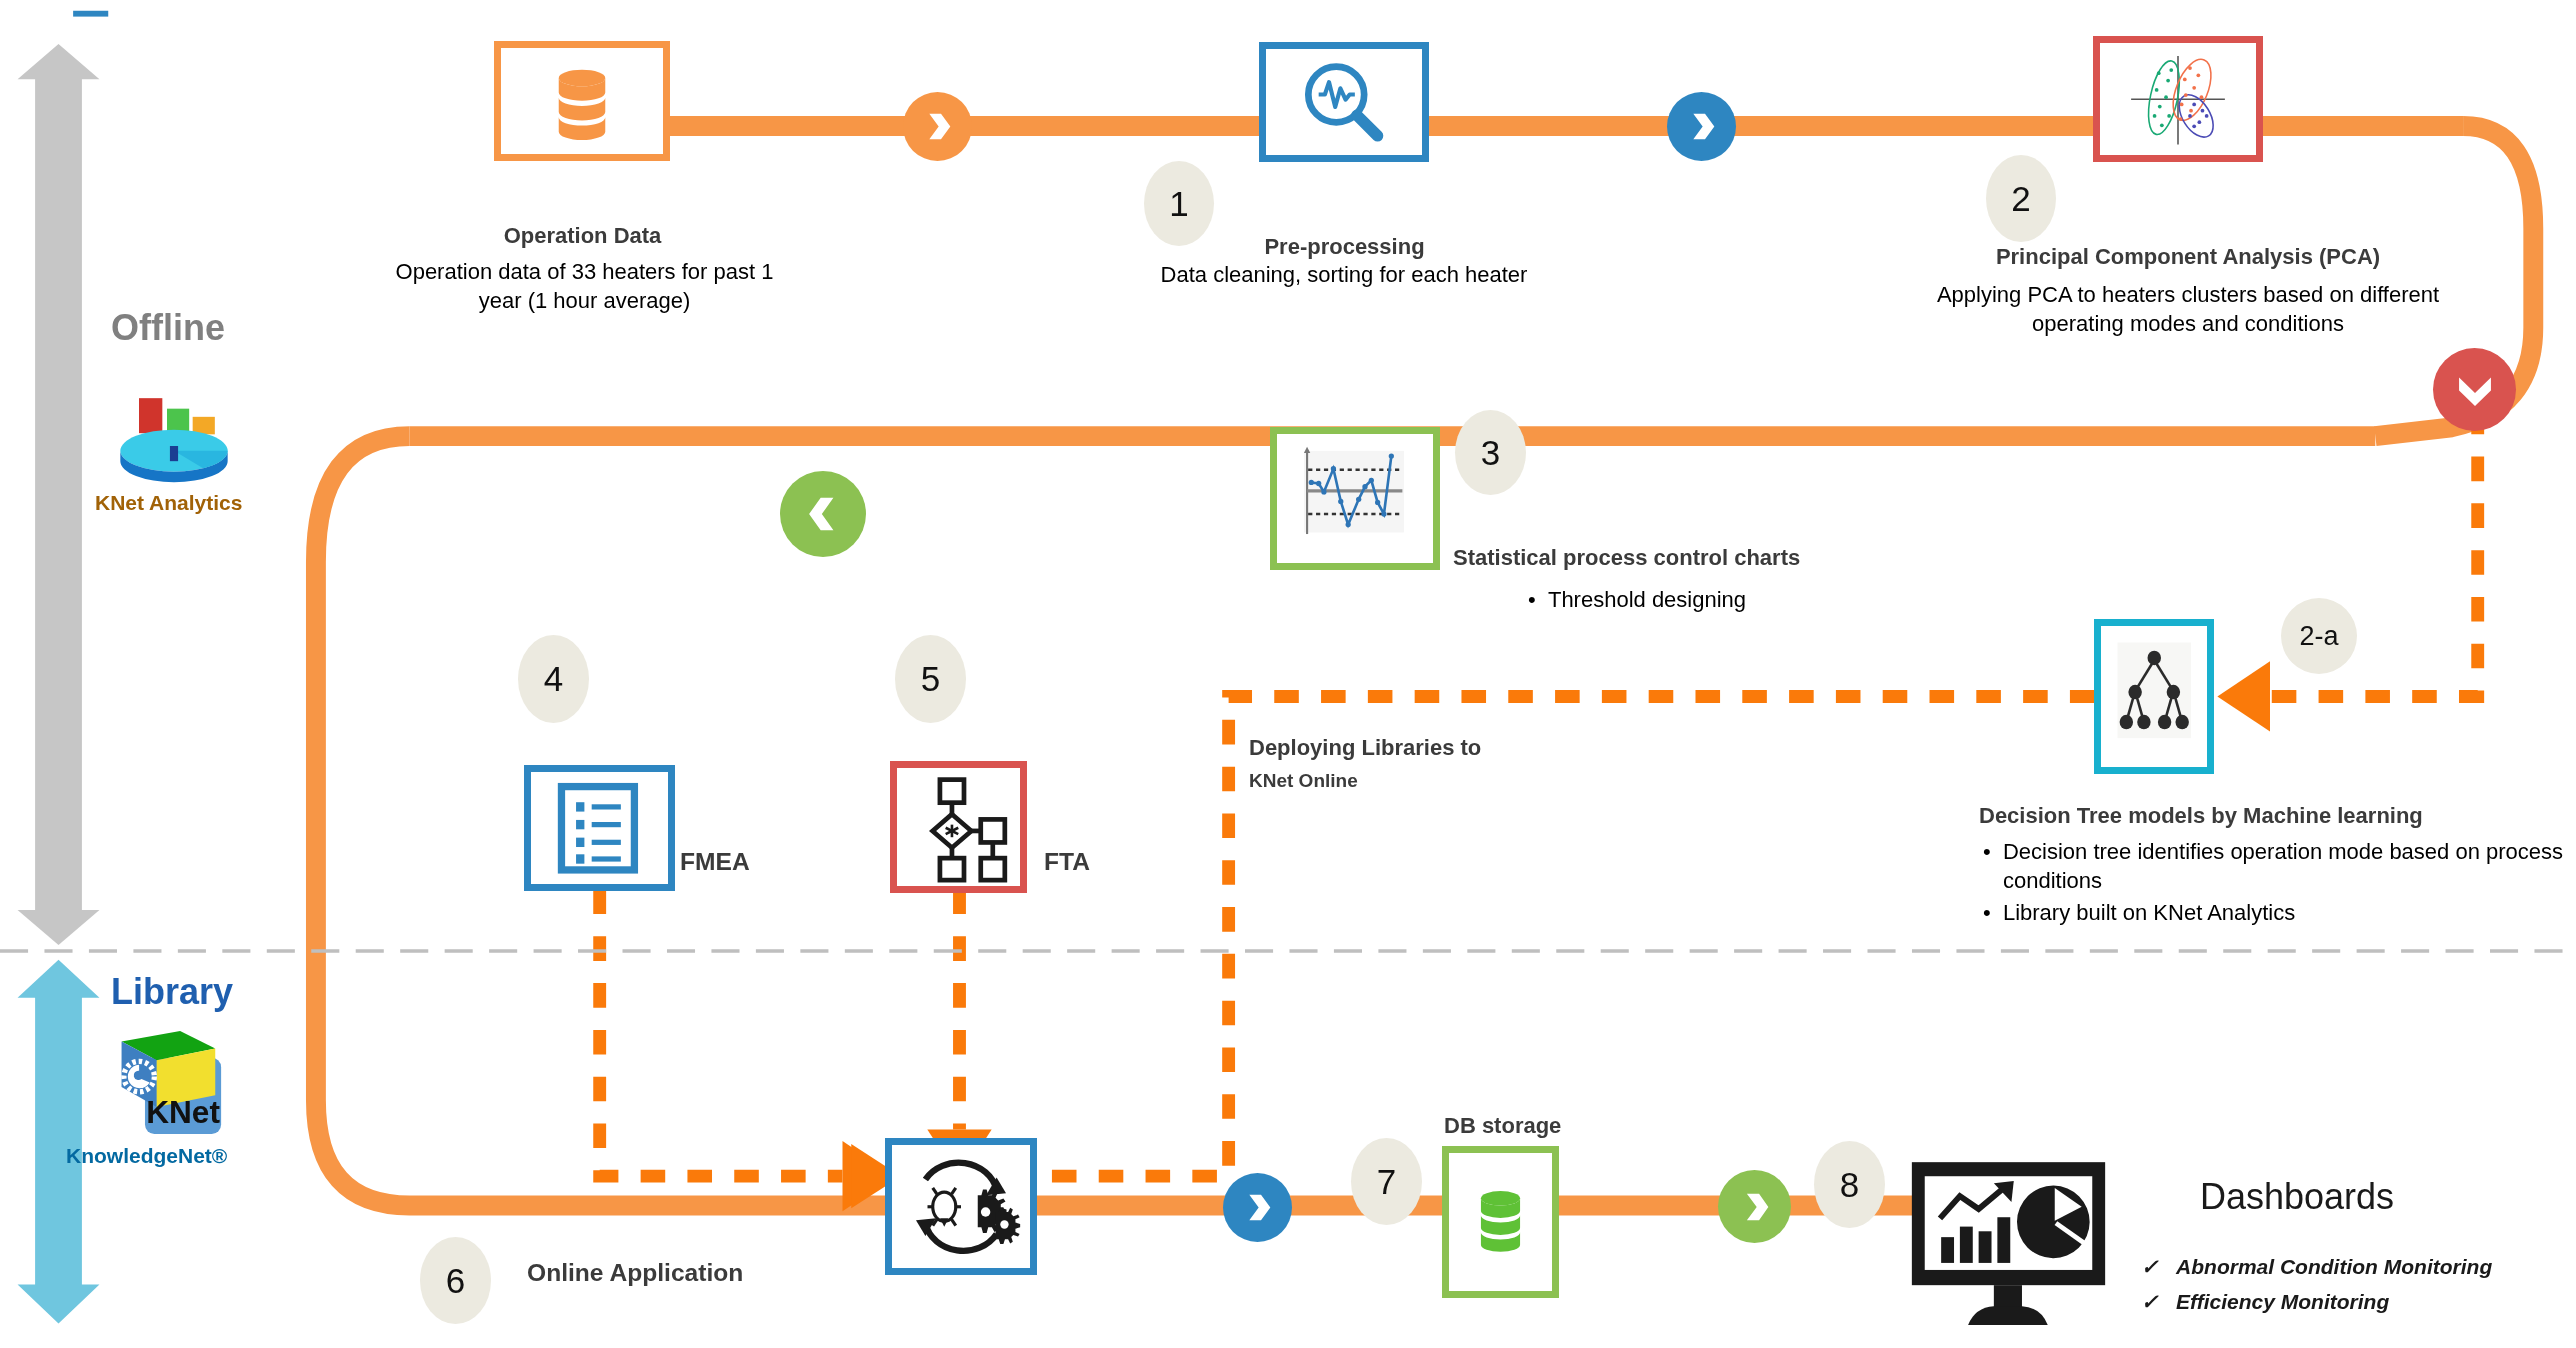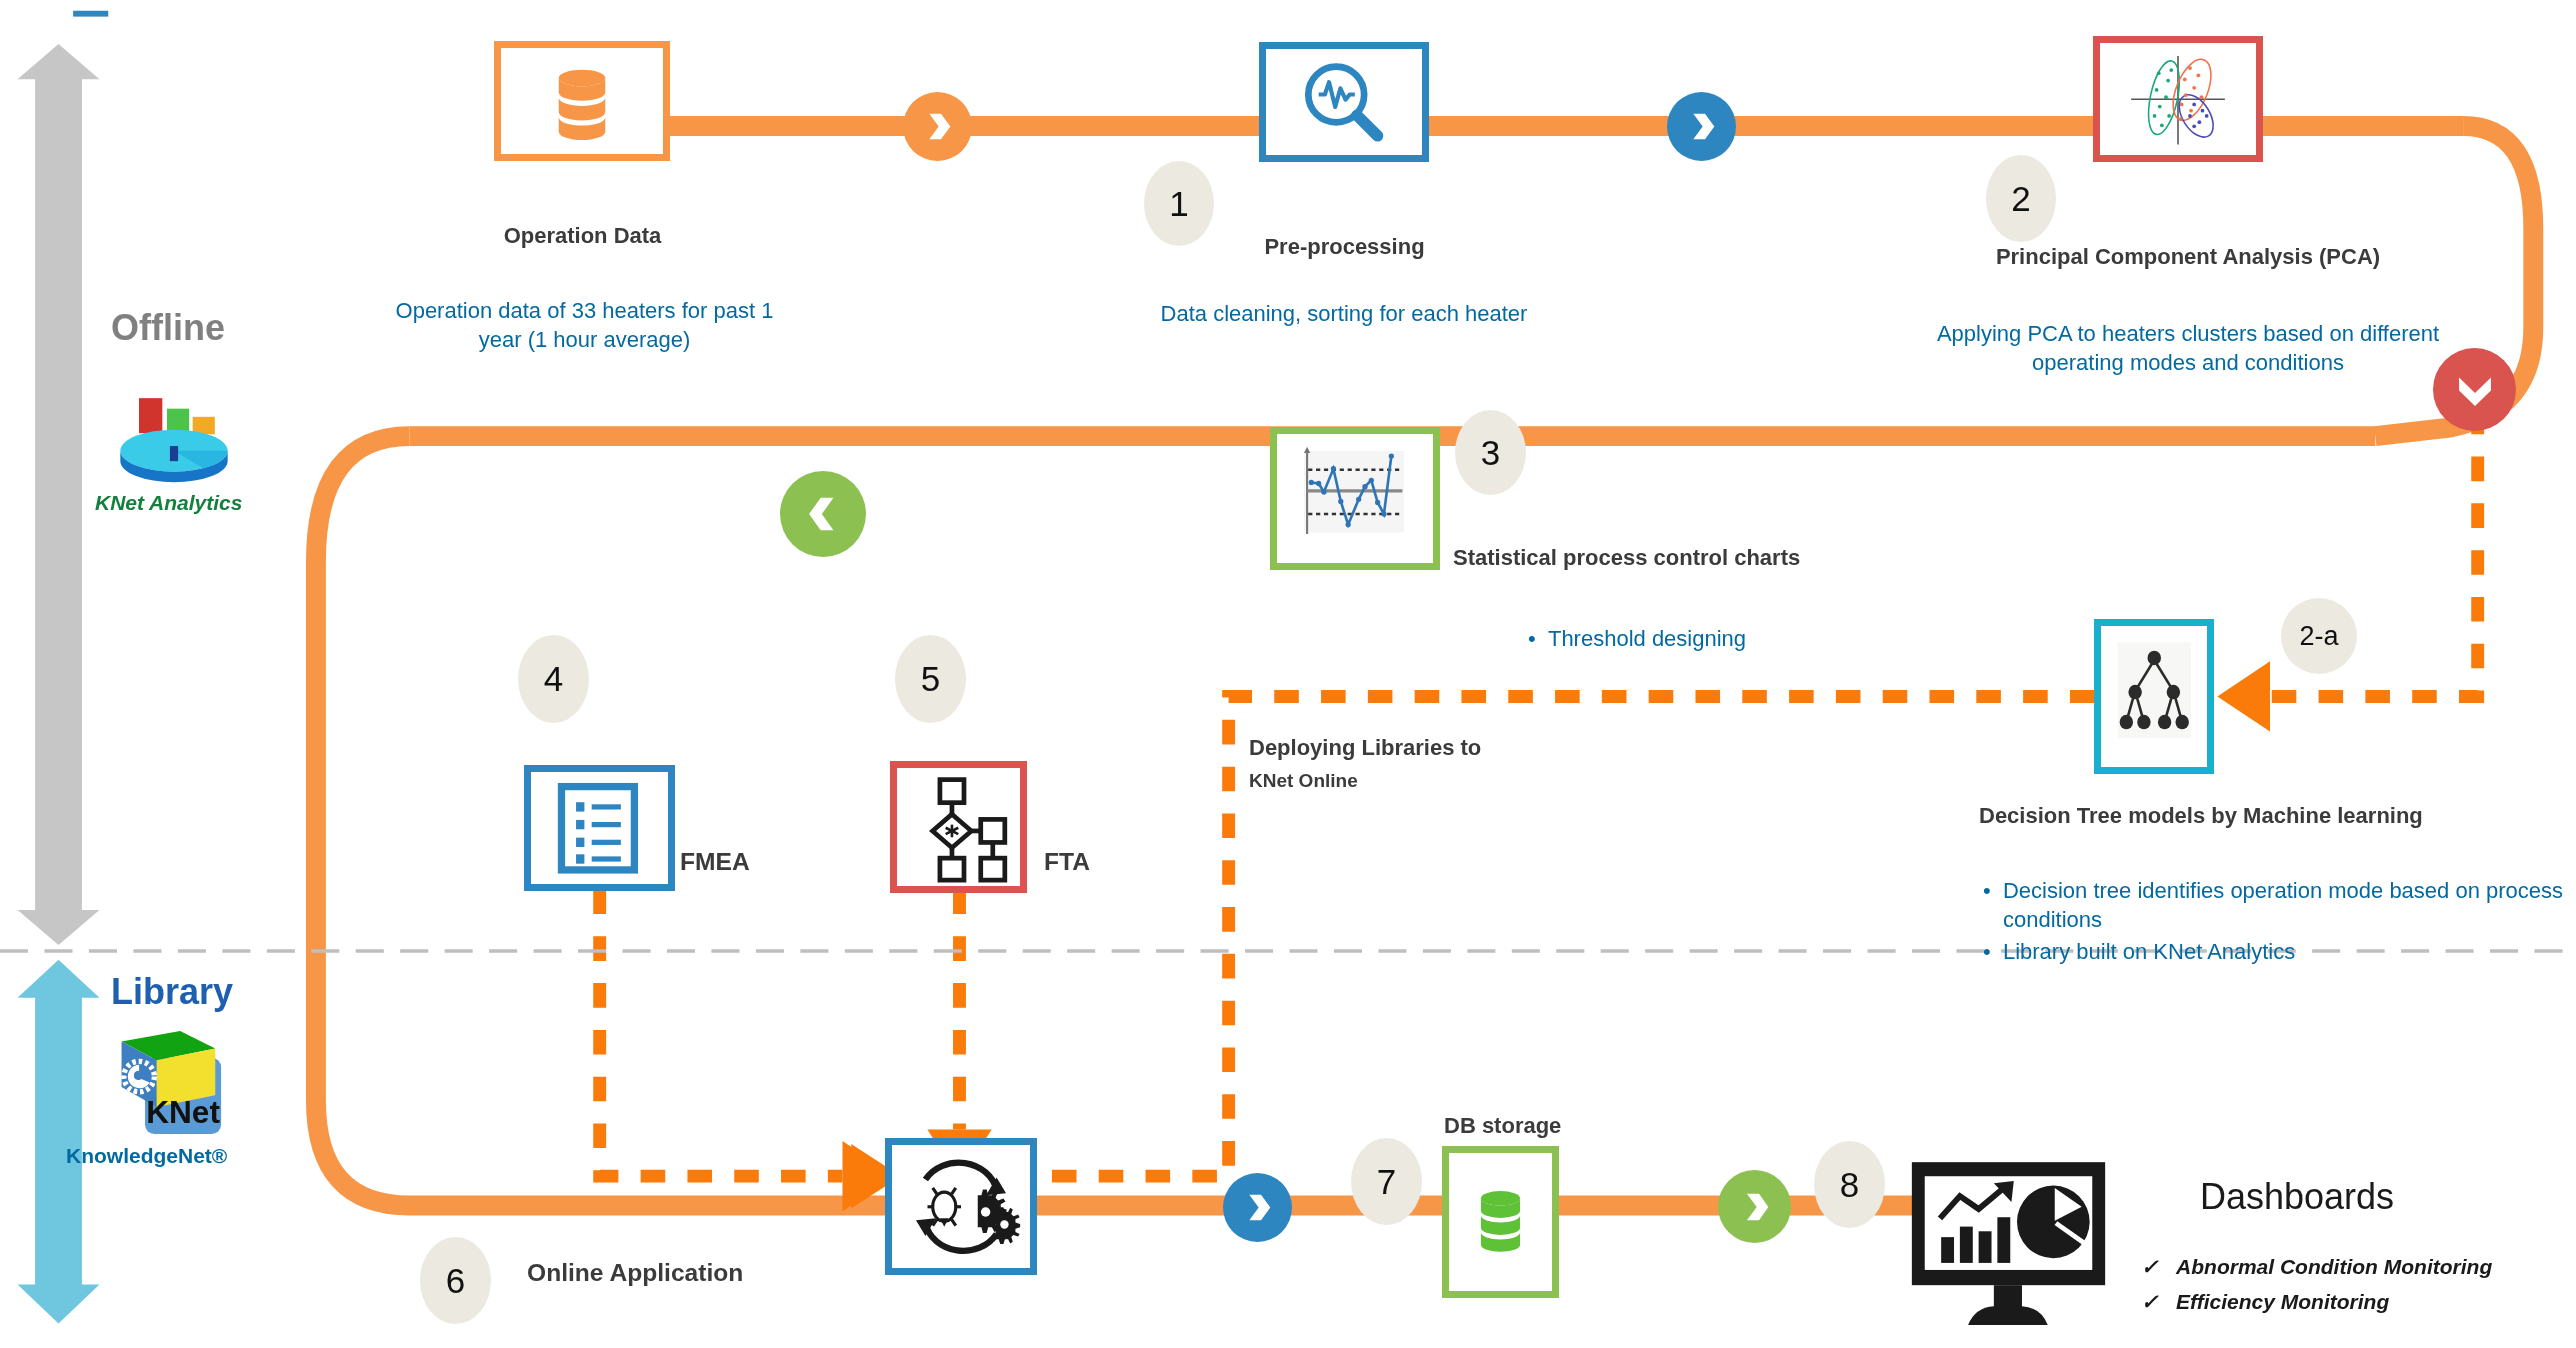--- a/index.html
+++ b/index.html
@@ -3,21 +3,21 @@
 <meta charset="utf-8">
 <style>
   html,body{margin:0;padding:0;background:#ffffff;}
   body{font-family:"Liberation Sans",sans-serif;}
   #stage{position:relative;width:2576px;height:1349px;background:#fff;overflow:hidden;}
   .abs{position:absolute;}
   .box{position:absolute;background:#fff;box-sizing:border-box;}
   .num{position:absolute;background:#ECEAE0;border-radius:50%;display:flex;align-items:center;justify-content:center;
        color:#111;font-weight:400;font-family:"Liberation Sans",sans-serif;}
   .ttl{position:absolute;font-weight:bold;color:#3B3B3B;line-height:1.25;}
-  .dsc{position:absolute;color:#0369a1;line-height:1.33;margin-top:39px;}
+  .dsc{position:absolute;color:#000000;line-height:1.33;}
   .chev{position:absolute;border-radius:50%;display:flex;align-items:center;justify-content:center;}
   .chev svg{display:block;}
   .lbl{position:absolute;color:#3B3B3B;font-weight:bold;}
   svg.layer{position:absolute;left:0;top:0;width:2576px;height:1349px;pointer-events:none;}
 </style>
 </head>
 <body>
 
 <div id="stage">
 
@@ -68,21 +68,21 @@
       <rect x="60" y="10" width="40" height="60" fill="#D0342C"></rect>
       <rect x="60" y="10" width="40" height="60" fill="url(#gr)" opacity="0"></rect>
       <rect x="108" y="28" width="38" height="42" fill="#4CC44C"></rect>
       <rect x="152" y="42" width="38" height="30" fill="#F3A826"></rect>
       <ellipse cx="120" cy="100" rx="92" ry="36" fill="#3ACBE8"></ellipse>
       <path d="M28 100 A92 36 0 0 0 212 100 L212 118 A92 36 0 0 1 28 118 Z" fill="#1675C6"></path>
       <path d="M120 100 L212 100 A92 36 0 0 1 170 130 Z" fill="#29B6E0"></path>
       <rect x="113" y="92" width="14" height="26" fill="#1B3E92"></rect>
     </svg>
   </div>
-  <div class="abs" style="left:95px;top:491px;font-size:21px;font-weight:bold;color:#15803d;font-style:italic;">KNet Analytics</div>
+  <div class="abs" style="left:95px;top:491px;font-size:21px;font-weight:bold;color:#a16207;">KNet Analytics</div>
 
   <div class="abs" style="left:111px;top:971px;font-size:36px;font-weight:bold;color:#1F5FAF;">Library</div>
 
   <div class="abs" style="left:111px;top:1018px;width:123px;height:123px;">
     <svg width="123" height="123" viewBox="0 0 210 210">
       <rect x="58" y="68" width="130" height="130" rx="16" fill="#5B9BD5"></rect>
       <polygon points="18,40 118,22 178,52 78,72" fill="#12A312"></polygon>
       <polygon points="18,40 78,72 78,152 18,118" fill="#3E7FC1"></polygon>
       <polygon points="78,72 178,52 178,132 78,152" fill="#F2DF2E"></polygon>
       <g fill="#FFFFFF">

